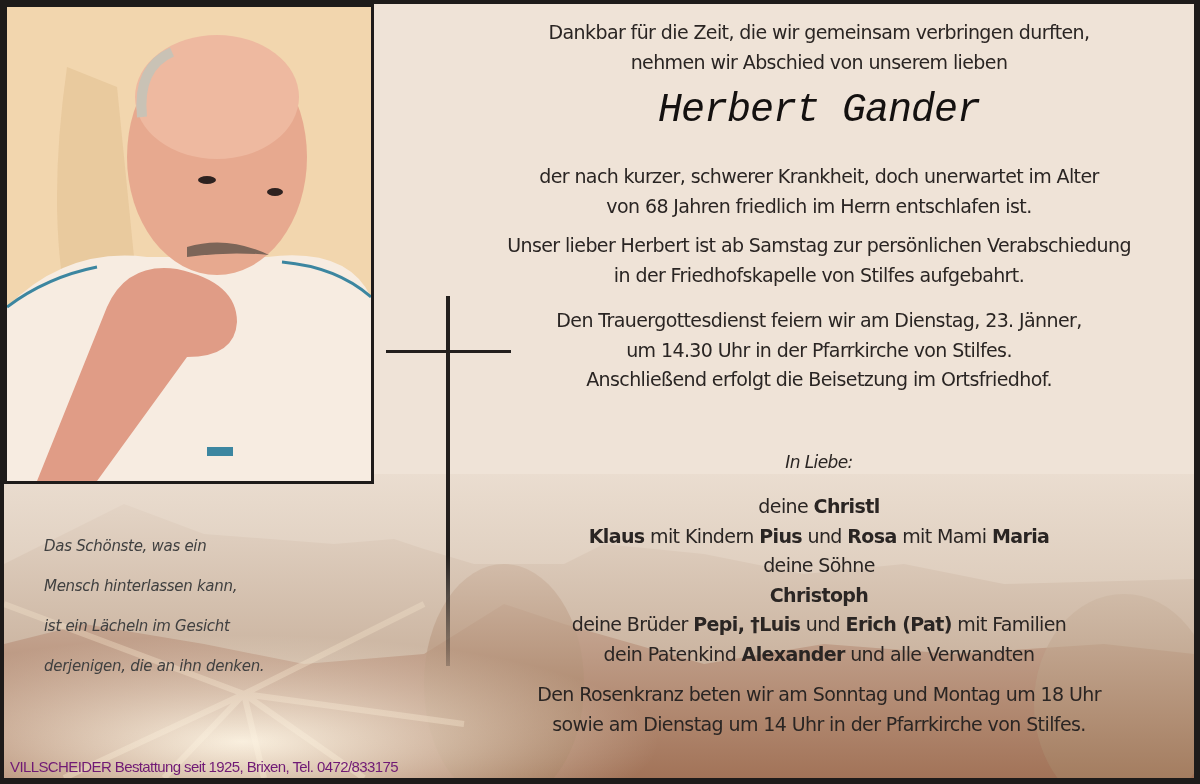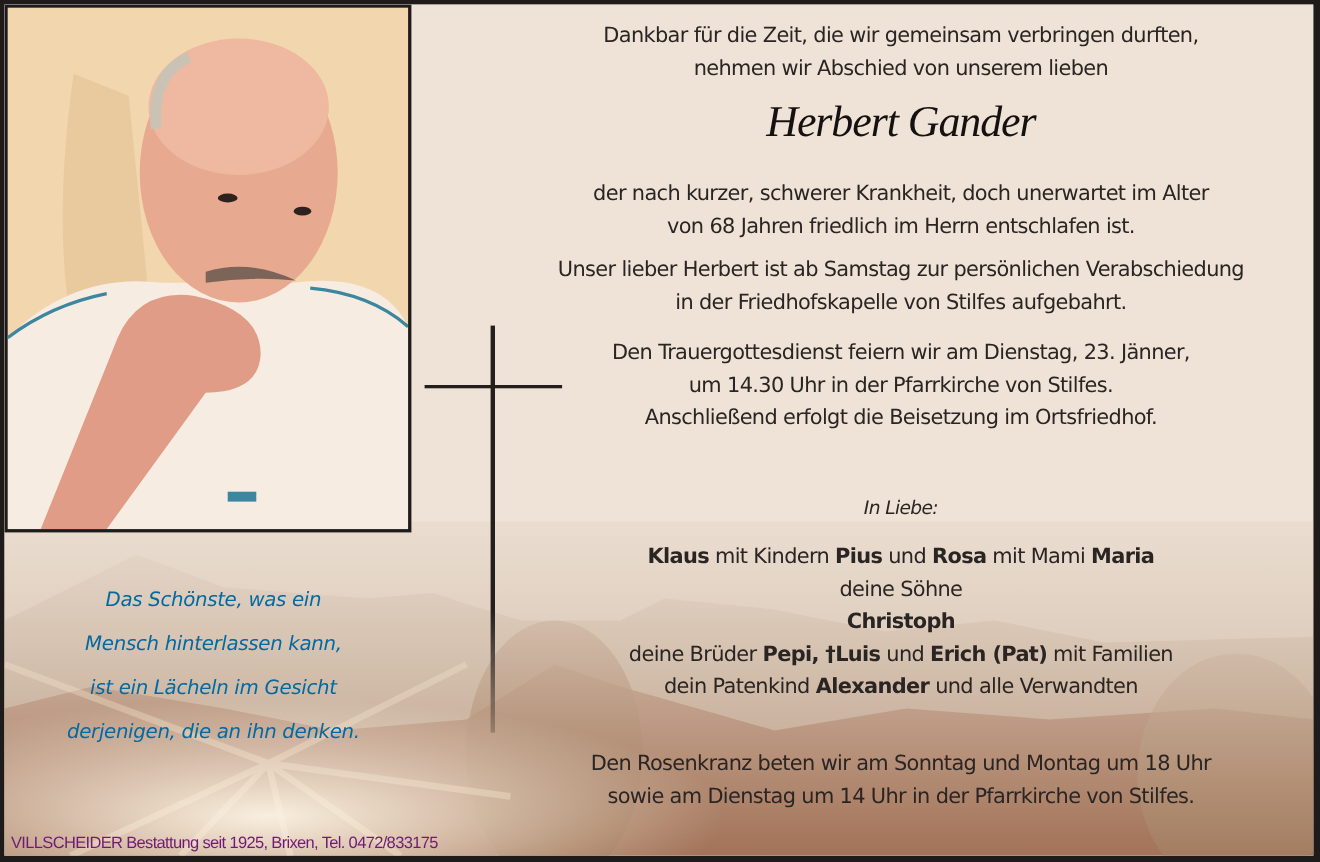--- a/index.html
+++ b/index.html
@@ -15,25 +15,25 @@
     border: 3px solid #1e1b1a; box-sizing: border-box; overflow: hidden;
     background: linear-gradient(160deg, #f6e0bf 0%, #f0d2a8 60%, #e8c79c 100%);
   }
   .photo-frame svg { display: block; }
   .cross-v { position: absolute; left: 442px; top: 292px; width: 4px; height: 370px;
     background: linear-gradient(to bottom, #231f1d 0%, #231f1d 70%, rgba(35,31,29,0.25) 100%); }
   .cross-h { position: absolute; left: 382px; top: 346px; width: 125px; height: 3px; background: #231f1d; }
   .text-col { position: absolute; left: 440px; width: 750px; text-align: center; color: #2a2523;
     font-family: "DejaVu Sans", sans-serif; font-size: 19px; letter-spacing: -0.6px; }
   .text-col p { margin: 0; line-height: 29.5px; }
-  .name { font-family: Liberation Serif, serif; font-style: italic; font-size: 40px; color: #141110; letter-spacing: -1px; line-height: 48px; }
+  .name { font-family: Liberation Mono, monospace; font-style: italic; font-size: 40px; color: #141110; letter-spacing: -1px; line-height: 48px; }
   .italic { font-style: italic; }
   .b { font-weight: bold; }
-  .quote { position: absolute; left: 40px; top: 522px; width: 300px; text-align: center;
-    font-family: "DejaVu Sans", sans-serif; font-style: italic; font-size: 18px; color: #0369a1; letter-spacing: -0.3px; }
+  .quote { position: absolute; left: 40px; top: 522px; width: 300px; text-align: left;
+    font-family: "DejaVu Sans", sans-serif; font-style: italic; font-size: 15px; color: #404040; letter-spacing: -0.3px; }
   .quote p { margin: 0; line-height: 40px; }
   .footer { position: absolute; left: 6px; top: 754px; font-family: "Liberation Sans", sans-serif;
     font-size: 15px; color: #701a75; letter-spacing: -0.6px; }
 </style>
 </head>
 <body>
 
 <div class="card">
 
   <svg class="scene" width="1190" height="774" viewBox="0 0 1190 774">
@@ -111,20 +111,21 @@
     <p>um 14.30 Uhr in der Pfarrkirche von Stilfes.</p>
     <p>Anschließend erfolgt die Beisetzung im Ortsfriedhof.</p>
   </div>
 
 
   <div class="text-col" style="top:444px; font-size:17px;">
     <p class="italic">In Liebe:</p>
   </div>
 
   <div class="text-col" style="top:488px;">
+    <p><span>deine </span><span class="b">Christl</span></p>
     <p><span class="b">Klaus</span><span> mit Kindern </span><span class="b">Pius</span><span> und </span><span class="b">Rosa</span><span> mit Mami </span><span class="b">Maria</span></p>
     <p>deine Söhne</p>
     <p class="b">Christoph</p>
     <p><span>deine Brüder </span><span class="b">Pepi, †Luis</span><span> und </span><span class="b">Erich (Pat)</span><span> mit Familien</span></p>
     <p><span>dein Patenkind </span><span class="b">Alexander</span><span> und alle Verwandten</span></p>
   </div>
 
   <div class="text-col" style="top:676px;">
     <p>Den Rosenkranz beten wir am Sonntag und Montag um 18 Uhr</p>
     <p>sowie am Dienstag um 14 Uhr in der Pfarrkirche von Stilfes.</p>

